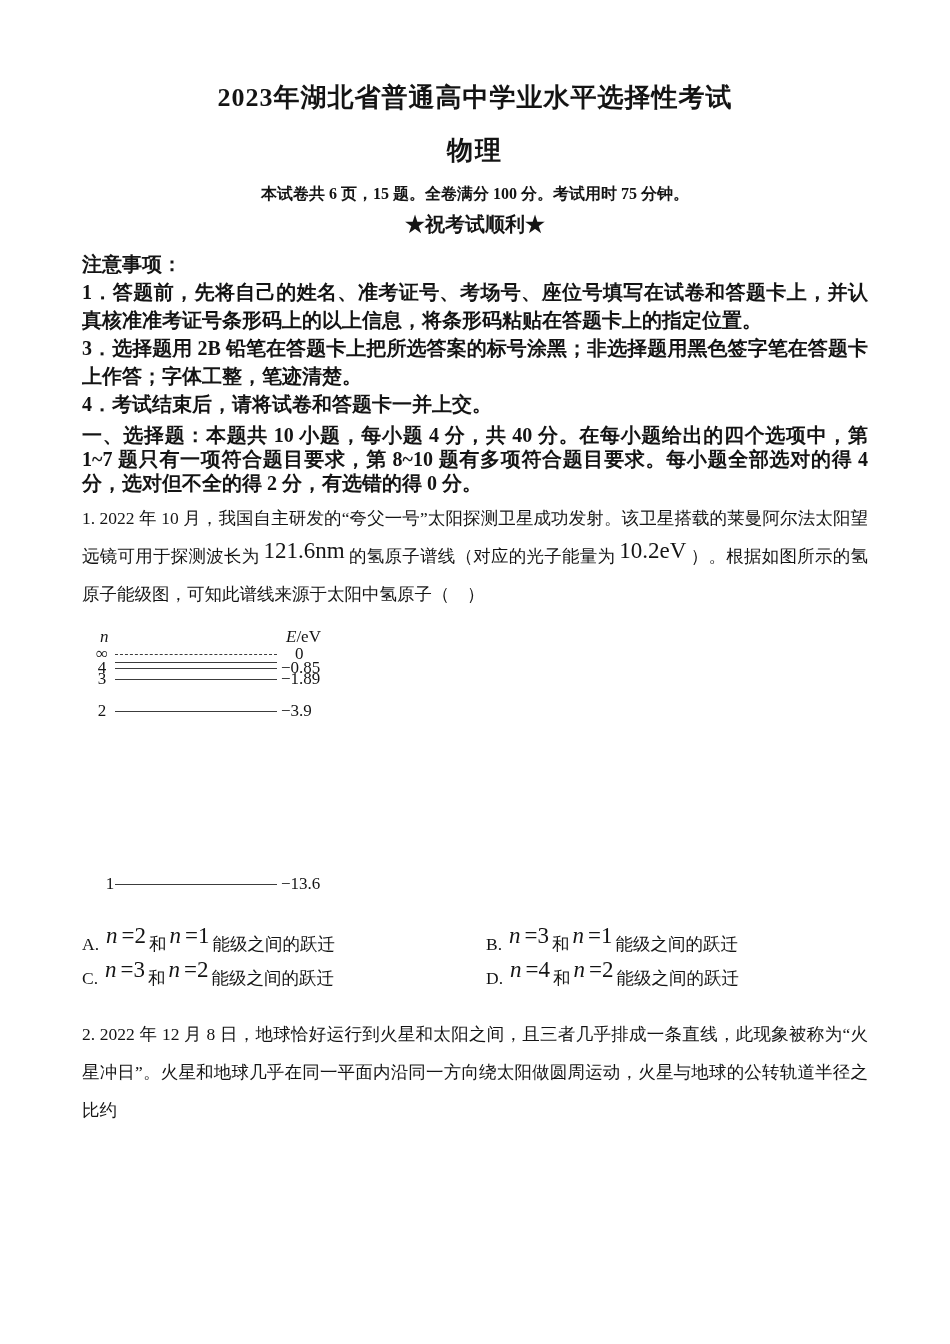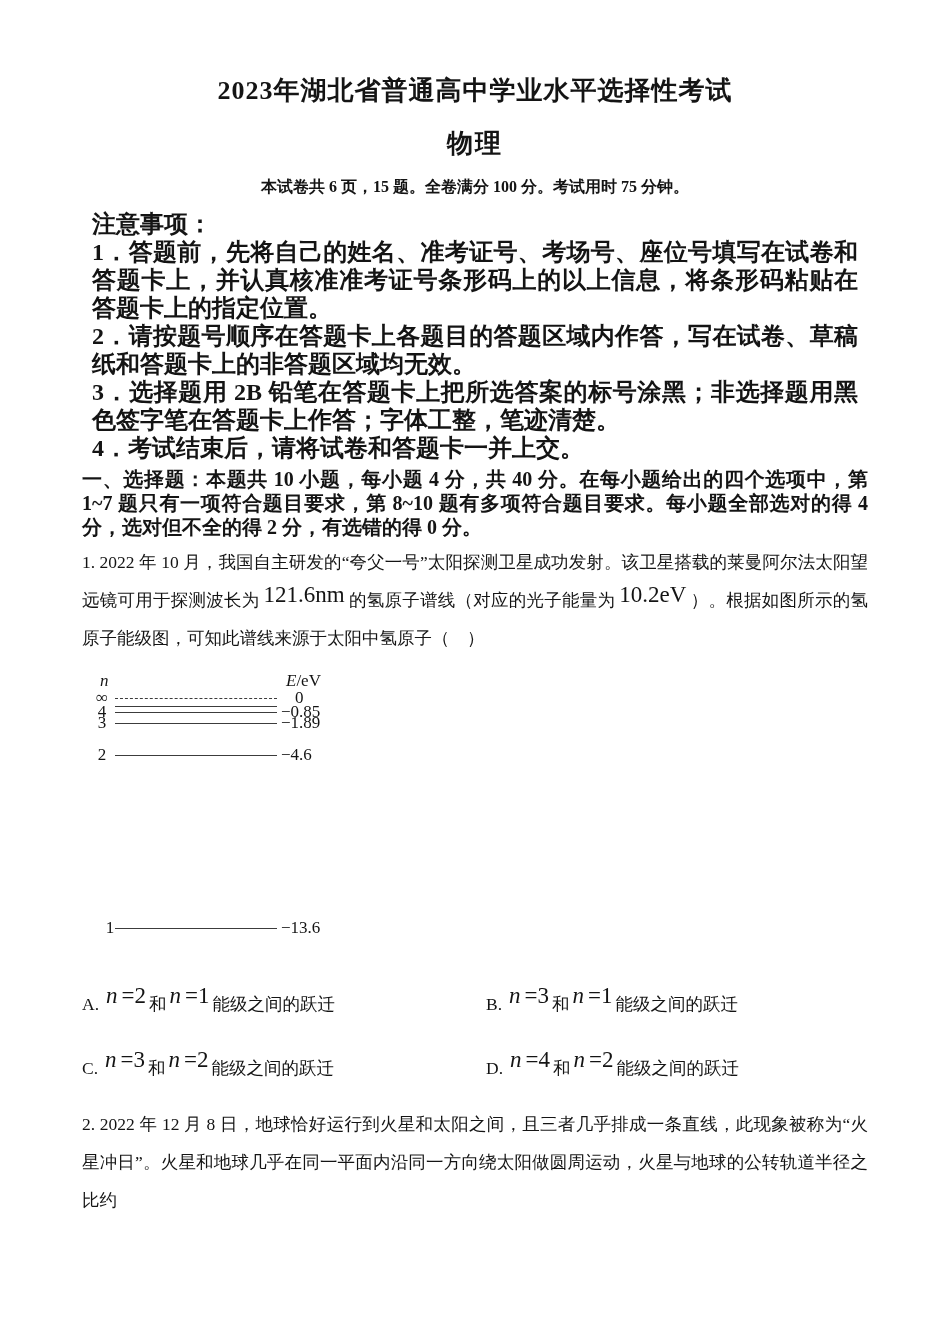--- a/index.html
+++ b/index.html
@@ -4,21 +4,21 @@
 <style>
   html,body{margin:0;padding:0;background:#ffffff;}
   .page{
     position:relative;
     width:950px;height:1344px;
     background:#ffffff;
     color:#141414;
     font-family:"Liberation Serif","DejaVu Serif",serif;
     overflow:hidden;
   }
-  .content{padding:1px 82px;}
+  .content{padding:8px 82px;}
   .title{
     margin:0;padding-top:72px;
     text-align:center;
     font-size:26px;font-weight:bold;
     letter-spacing:1px;
   }
   .subject{
     margin:18px 0 0;
     text-align:center;
     font-size:26px;font-weight:bold;
@@ -27,21 +27,21 @@
   .info{
     margin:16px 0 0;
     text-align:center;
     font-size:16px;font-weight:bold;
   }
   .wish{
     margin:6px 0 0;
     text-align:center;
     font-size:20px;font-weight:bold;
   }
-  .notes{margin:12px 10px 0;font-size:24px;font-weight:bold;line-height:28px;}
+  .notes{margin:12px 0 0;font-size:20px;font-weight:bold;line-height:28px;}
   .notes p{margin:0;text-align:justify;}
   .section{
     margin:5px 0 0;
     font-size:20px;font-weight:bold;
     line-height:24px;text-align:justify;
   }
   .question{
     margin:4px 0 0;
     font-size:17.5px;
     line-height:38px;text-align:justify;
@@ -71,24 +71,23 @@
   .lv-inf{top:27px;}
   .lv-inf .ev{padding-left:14px;}
   .lv-5{top:35px;}
   .lv-4{top:41px;}
   .lv-3{top:52px;}
   .lv-2{top:84px;}
   .lv-1{top:257px;}
   .lv-1 .nl{left:10px;}
   
   .options{
-    margin:28px 0 0;
+    margin:12px 0 0;
     display:grid;
     grid-template-columns:404px 1fr;
-    row-gap:30px;
     font-size:17.5px;
   }
   .opt{white-space:nowrap;line-height:34px;}
   .opt .letter{margin-right:4px;}
   .opt .fm{
     font-size:23px;line-height:1;
     position:relative;top:-7px;
     padding:0 3px;
   }
   .opt .fm i{padding-right:4px;}
@@ -103,25 +102,25 @@
 </style>
 </head>
 <body>
 
 <div class="page">
   <div class="content">
 
     <h1 class="title">2023年湖北省普通高中学业水平选择性考试</h1>
     <h2 class="subject">物理</h2>
     <p class="info">本试卷共 6 页，15 题。全卷满分 100 分。考试用时 75 分钟。</p>
+    <p class="wish">★祝考试顺利★</p>
 
     <div class="notes">
       <p>注意事项：</p>
       <p>1．答题前，先将自己的姓名、准考证号、考场号、座位号填写在试卷和答题卡上，并认真核准准考证号条形码上的以上信息，将条形码粘贴在答题卡上的指定位置。</p>
-      <p>2．请按题号顺序在答题卡上各题目的答题区域内作答，写在试卷、草稿纸和答题卡上的非答题区域均无效。</p>
       <p>3．选择题用 2B 铅笔在答题卡上把所选答案的标号涂黑；非选择题用黑色签字笔在答题卡上作答；字体工整，笔迹清楚。</p>
       <p>4．考试结束后，请将试卷和答题卡一并上交。</p>
     </div>
 
     <p class="section">一、选择题：本题共 10 小题，每小题 4 分，共 40 分。在每小题给出的四个选项中，第 1~7 题只有一项符合题目要求，第 8~10 题有多项符合题目要求。每小题全部选对的得 4 分，选对但不全的得 2 分，有选错的得 0 分。</p>
 
     <p class="question"><span>1. 2022 年 10 月，我国自主研发的“夸父一号”太阳探测卫星成功发射。该卫星搭载的莱曼阿尔法太阳望远镜可用于探测波长为</span><span class="fx">121.6nm</span><span>的氢原子谱线（对应的光子能量为</span><span class="fx">10.2eV</span><span>）。根据如图所示的氢原子能级图，可知此谱线来源于太阳中氢原子（　）</span></p>
 
     <div class="diagram">
       <span class="hdr-n"><i>n</i></span>
@@ -141,21 +140,21 @@
         <span class="ev">−0.85</span>
       </div>
       <div class="lvl lv-3">
         <span class="nl">3</span>
         <div class="ln"></div>
         <span class="ev">−1.89</span>
       </div>
       <div class="lvl lv-2">
         <span class="nl">2</span>
         <div class="ln"></div>
-        <span class="ev">−4.6</span>
+        <span class="ev">−3.9</span>
       </div>
       <div class="lvl lv-1">
         <span class="nl">1</span>
         <div class="ln"></div>
         <span class="ev">−13.6</span>
       </div>
     </div>
 
     <div class="options">
       <div class="opt"><span class="letter">A.</span><span class="fm"><i>n</i><span>=2</span></span><span>和</span><span class="fm"><i>n</i><span>=1</span></span><span>能级之间的跃迁</span></div>

